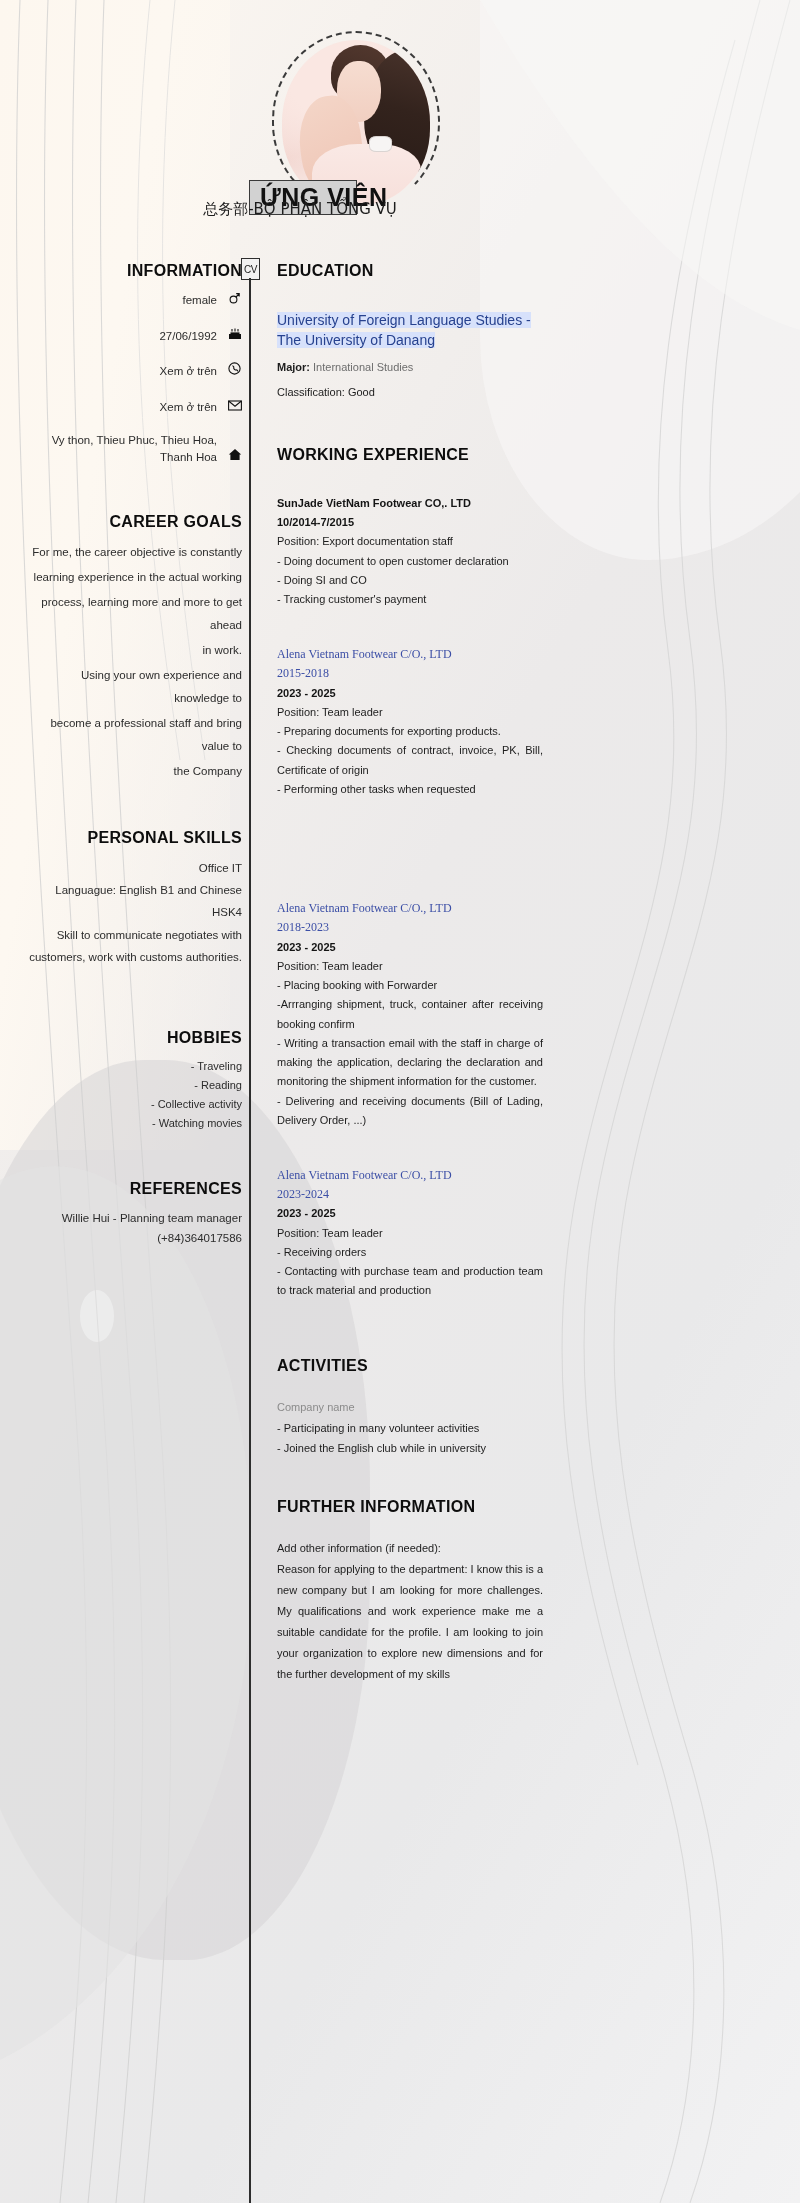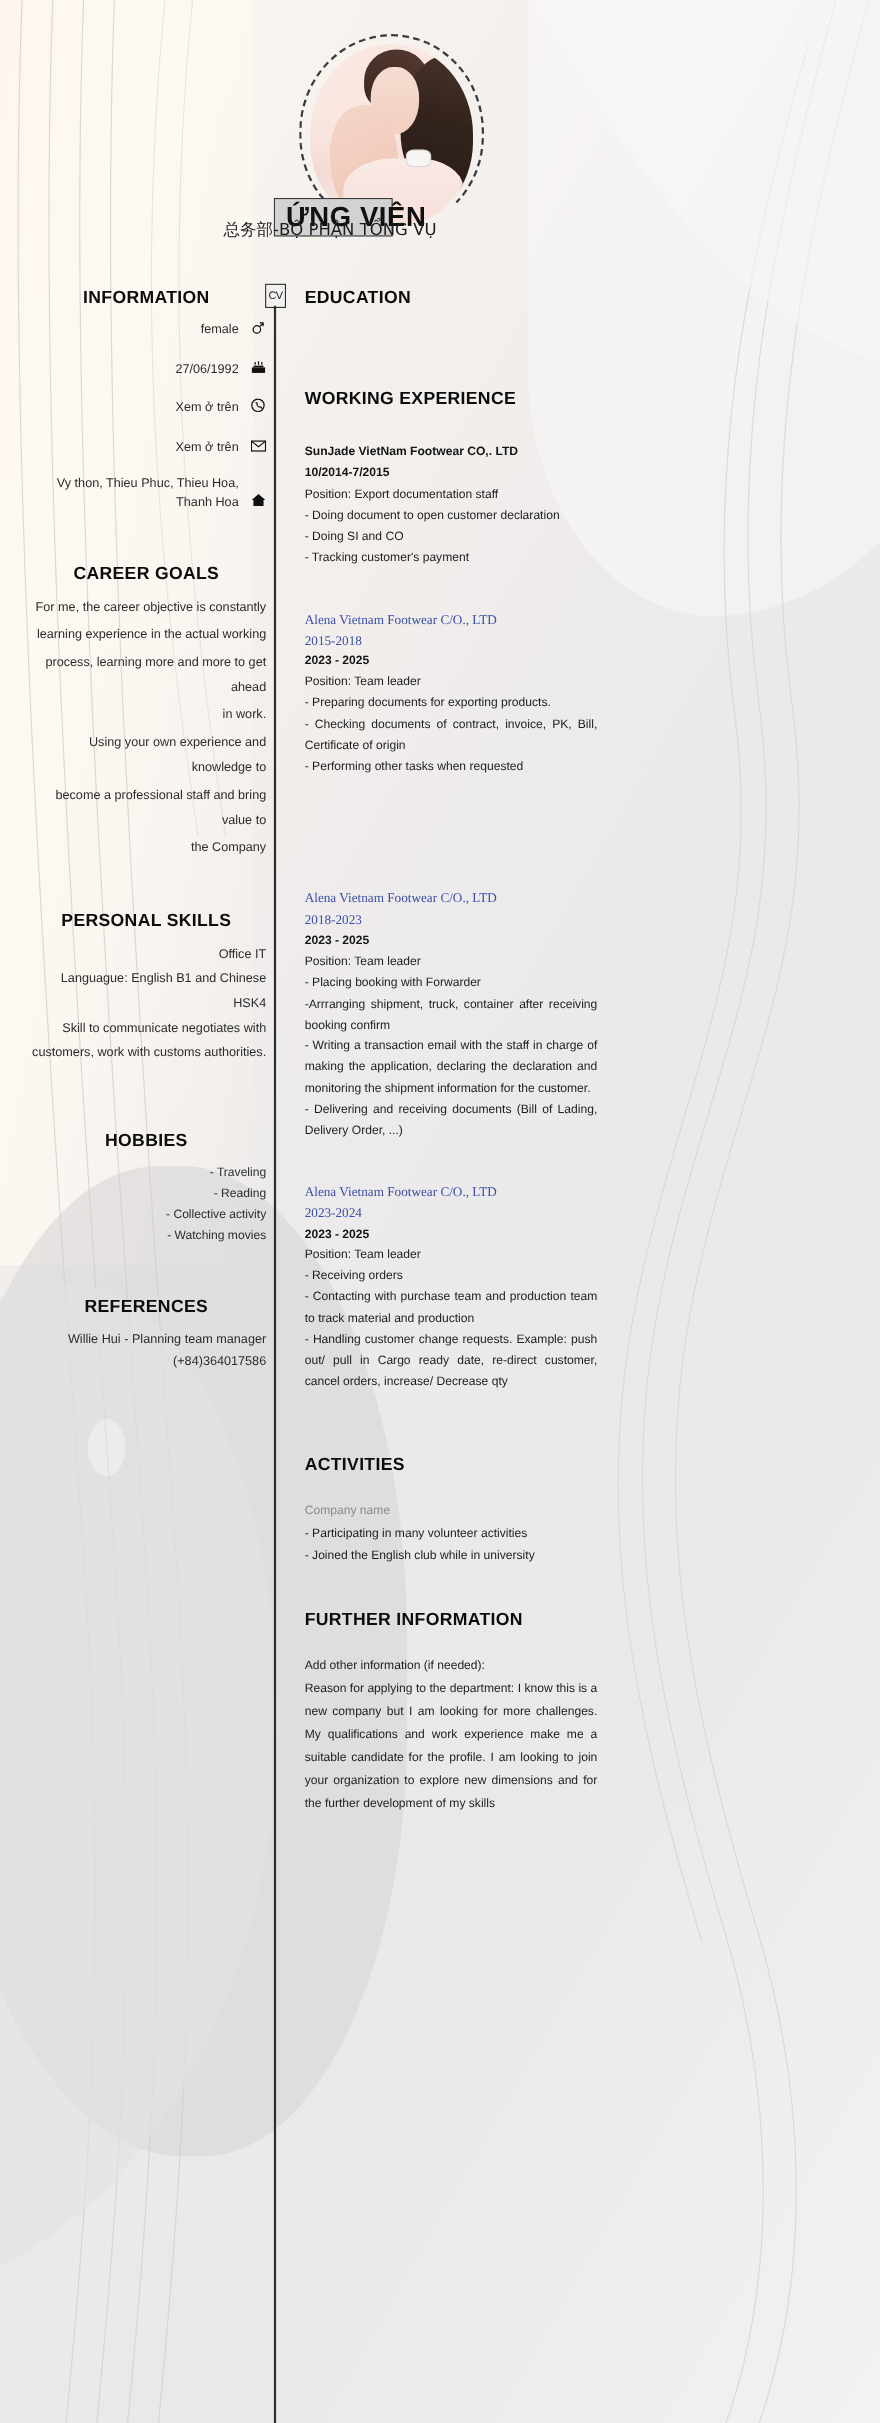--- a/index.html
+++ b/index.html
@@ -131,21 +131,21 @@
     letter-spacing: -.5px;
   }
   .col-right {
     position: absolute; left: 277px; top: 262px; width: 266px;
   }
 
   h2.sec {
     font-size: 16px; font-weight: bold; color: #0d0d0d;
     letter-spacing: .3px; margin-bottom: 10px;
   }
-  .col-left h2.sec { text-align: center; }
+  .col-left h2.sec { text-align: right; }
 
   .info-row {
     display: flex; justify-content: flex-end; align-items: flex-end;
     gap: 10px; font-size: 11.5px; color: #2c2c2c;
     margin-bottom: 16px; line-height: 1.5;
   }
   .info-row .txt { text-align: right; }
   .icn { width: 15px; text-align: center; font-size: 13px; color: #111; flex: none; }
 
   .para {
@@ -324,20 +324,29 @@
     <div class="left-block">
       <div class="ref-line">Willie Hui - Planning team manager</div>
       <div class="ref-line">(+84)364017586</div>
     </div>
   </div>
 
   <div class="col-right">
 
     <h2 class="sec">EDUCATION</h2>
     <div style="height:20px"></div>
+    <div>
+      <div><span class="edu-title">University of Foreign Language Studies -</span></div>
+      <div><span class="edu-title">The University of Danang</span></div>
+      <div class="edu-meta">
+        <b>Major:</b>
+        <span class="muted">International Studies</span>
+      </div>
+      <div class="edu-meta">Classification: Good</div>
+    </div>
 
     <div style="height:44px"></div>
     <h2 class="sec">WORKING EXPERIENCE</h2>
     <div style="height:20px"></div>
 
     <div class="job">
       <div class="job-co">SunJade VietNam Footwear CO,. LTD</div>
       <div class="job-date">10/2014-7/2015</div>
       <div class="job-line">Position: Export documentation staff</div>
       <div class="job-line">- Doing document to open customer declaration</div>
@@ -372,21 +381,20 @@
 
     <div style="height:14px"></div>
 
     <div class="job">
       <div class="job-co-alt">Alena Vietnam Footwear C/O., LTD</div>
       <div class="job-co-alt">2023-2024</div>
       <div class="job-date">2023 - 2025</div>
       <div class="job-line">Position: Team leader</div>
       <div class="job-line">-  Receiving orders</div>
       <div class="job-line">- Contacting with purchase team and production team to track material and production</div>
-      <div class="job-line">- Handling customer change requests. Example: push out/ pull in Cargo ready date, re-direct customer, cancel orders, increase/ Decrease qty</div>
     </div>
 
     <div style="height:34px"></div>
     <h2 class="sec">ACTIVITIES</h2>
     <div style="height:12px"></div>
     <div>
       <div class="act-muted">Company name</div>
       <div class="act-line">- Participating in many volunteer activities</div>
       <div class="act-line">- Joined the English club while in university</div>
     </div>

